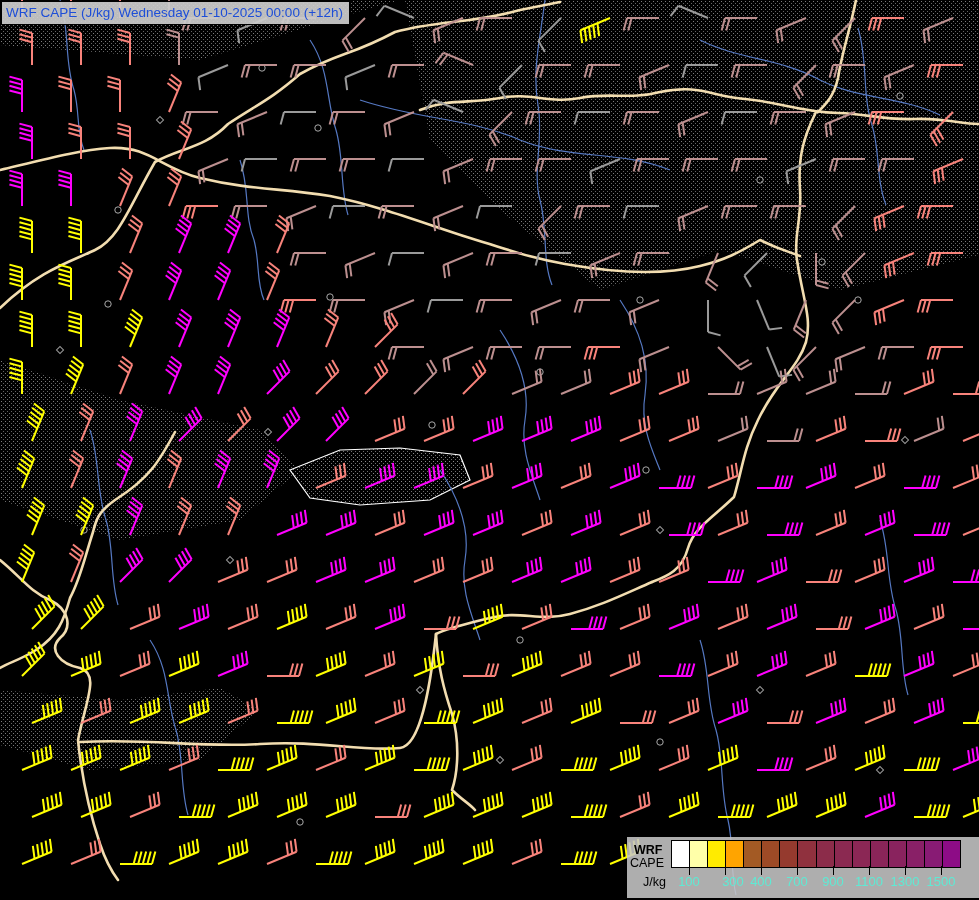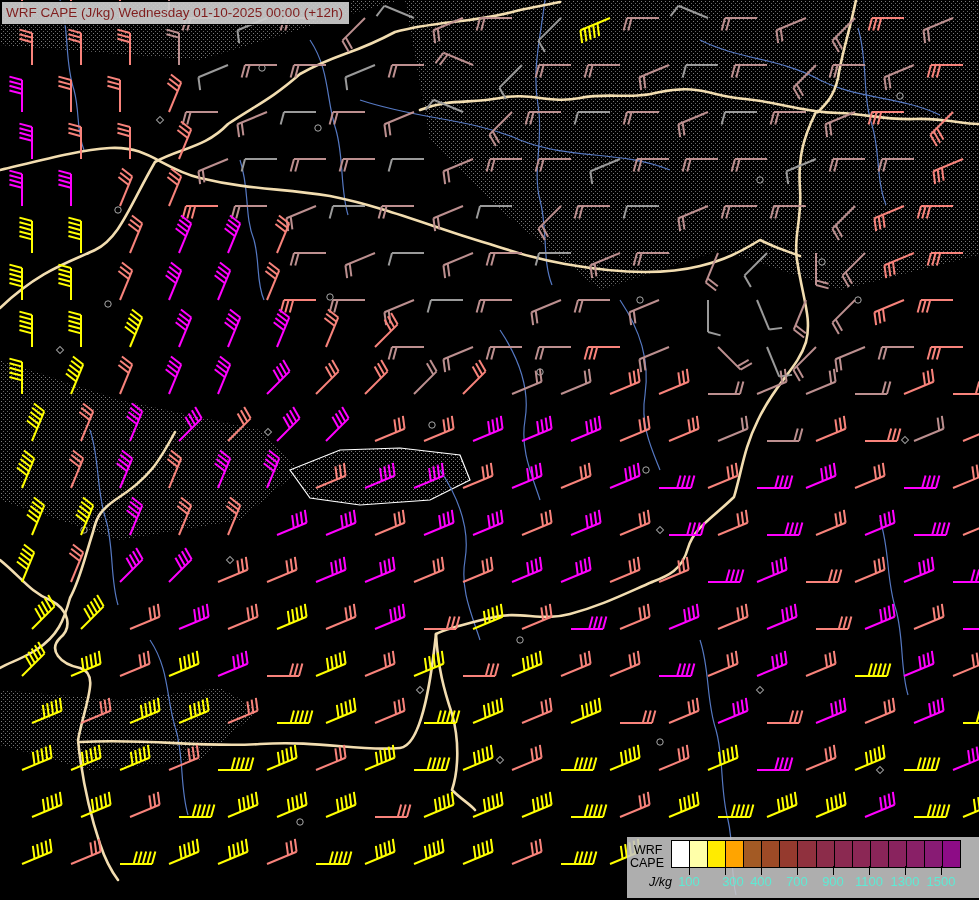--- a/index.html
+++ b/index.html
@@ -1,27 +1,27 @@
 <!DOCTYPE html>
 <html><head>
 <meta charset="utf-8">
 <style>
   html,body{margin:0;padding:0;background:#000;}
   .stage{position:relative;width:979px;height:900px;background:#000;overflow:hidden;
          font-family:"Liberation Sans",sans-serif;}
   #map-svg{position:absolute;left:0;top:0;}
   .title-box{position:absolute;left:1px;top:1px;background:rgba(203,203,203,0.93);
-             border:1px solid #000;padding:1px 6px 2px 4px;color:#7f1d1d;
+             border:1px solid #000;padding:1px 6px 2px 4px;color:#1d4ed8;
              font-size:13.5px;line-height:19px;white-space:nowrap;}
   .legend{position:absolute;left:627px;top:837px;width:352px;height:61px;
           background:rgba(198,198,198,0.88);color:#000;}
   .legend-label{position:absolute;font-size:12.5px;color:#000;}
-  #legend-model{left:7px;top:6px;}
+  #legend-model{left:7px;top:6px;font-weight:bold;}
   #legend-var{left:3px;top:19px;}
-  #legend-unit{left:22px;top:38px;font-style:italic;}
+  #legend-unit{left:16px;top:38px;}
   .colorbar{position:absolute;left:44px;top:3px;width:288px;height:26px;
             border:1px solid #000;display:flex;}
   .colorbar-cell{flex:1 1 0;border-right:1px solid #000;}
   .colorbar-cell:last-child{border-right:none;}
   .legend-tick{position:absolute;width:1px;height:9px;background:#000;top:29px;}
   .legend-tick-label{position:absolute;top:37px;width:44px;text-align:center;
                      font-size:13px;color:#5eead4;}
 </style>
 </head>
 <body>

